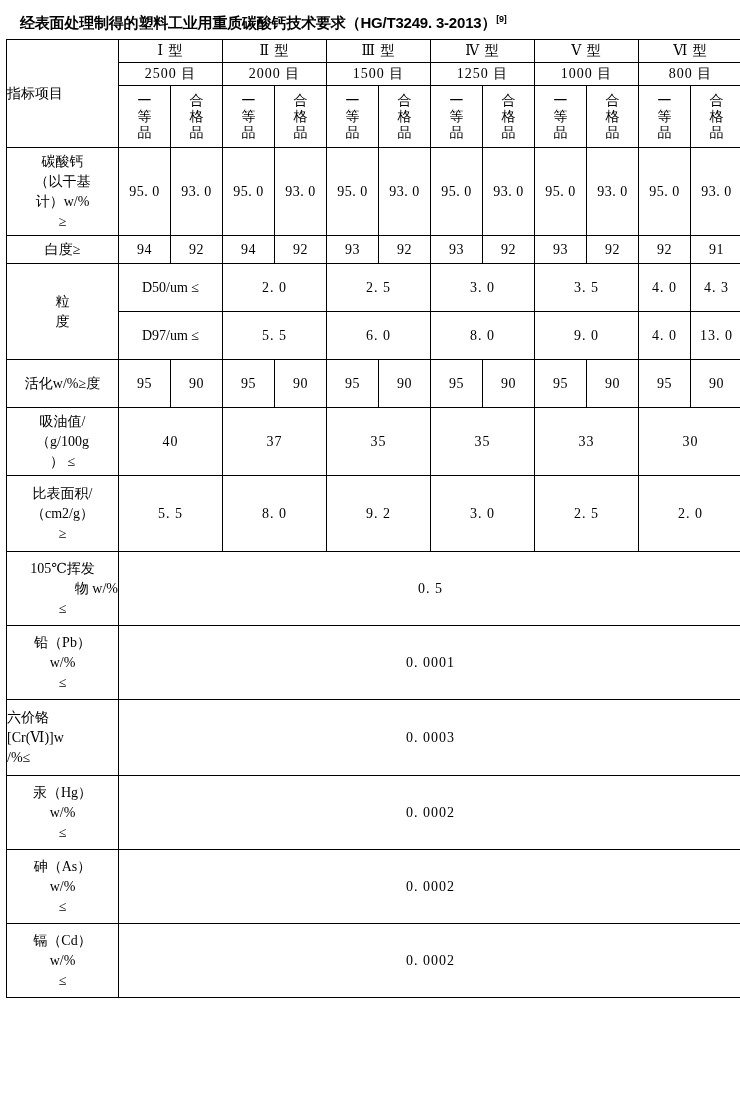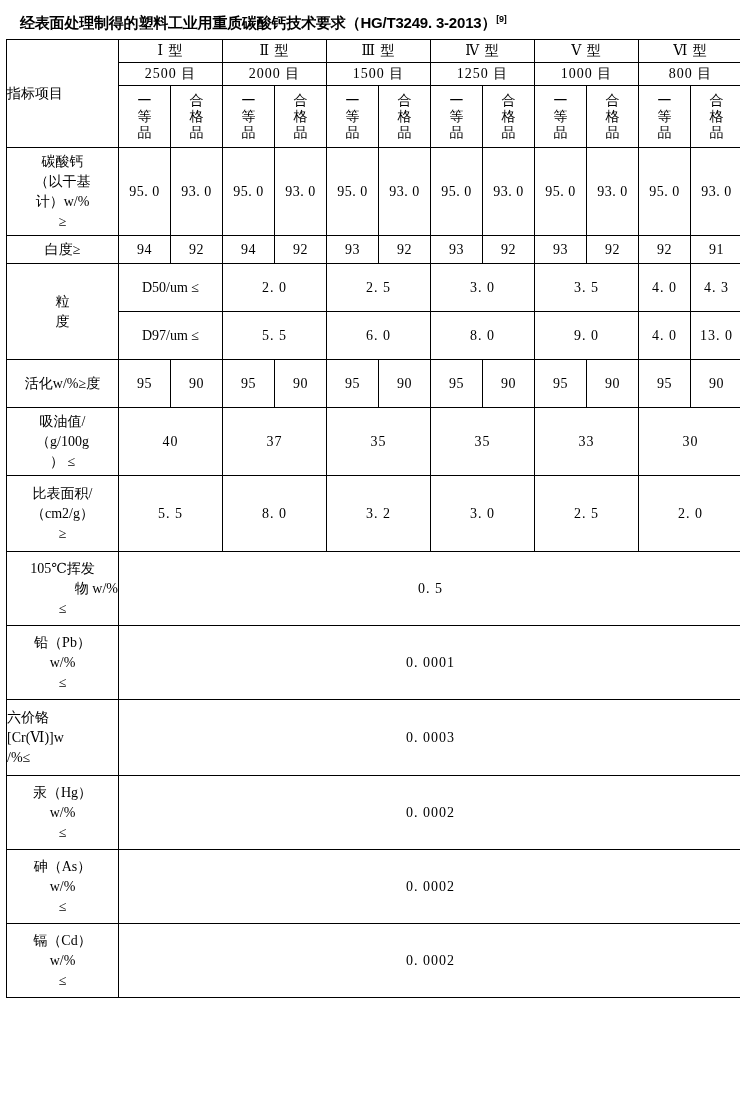--- a/index.html
+++ b/index.html
@@ -314,21 +314,21 @@
     </tr>
 
     <tr class="h-area">
       <td class="row-label">
         <div>比表面积/</div>
         <div>（cm2/g）</div>
         <div>≥</div>
       </td>
       <td colspan="2" class="num-wide">5. 5</td>
       <td colspan="2" class="num-wide">8. 0</td>
-      <td colspan="2" class="num-wide">3. 2</td>
+      <td colspan="2" class="num-wide">9. 2</td>
       <td colspan="2" class="num-wide">3. 0</td>
       <td colspan="2" class="num-wide">2. 5</td>
       <td colspan="2" class="num-wide">2. 0</td>
     </tr>
 
     <tr class="h-vol">
       <td class="row-label">
         <div>105℃挥发</div>
         <div style="text-align:right">物 w/%</div>
         <div style="text-align:center">≤</div>

